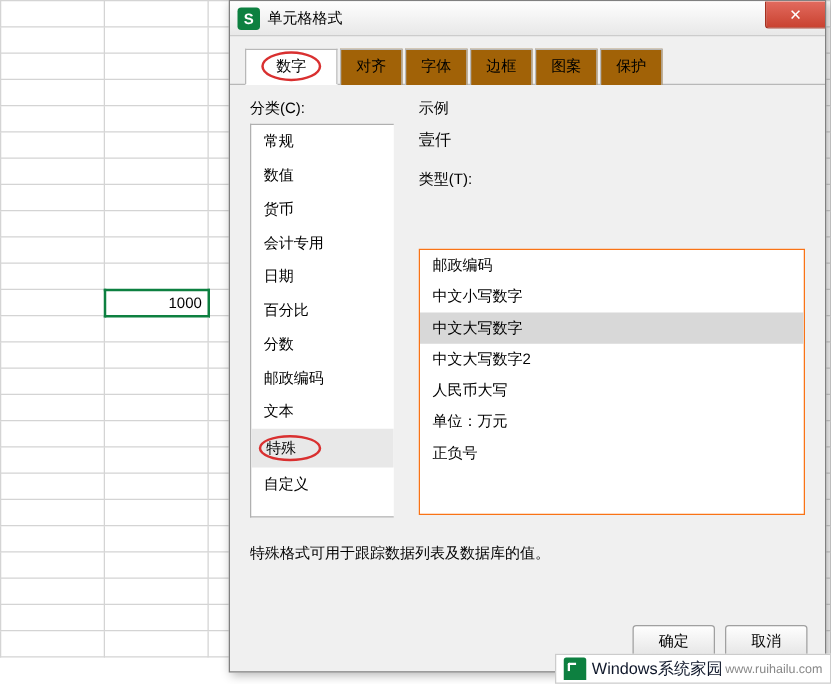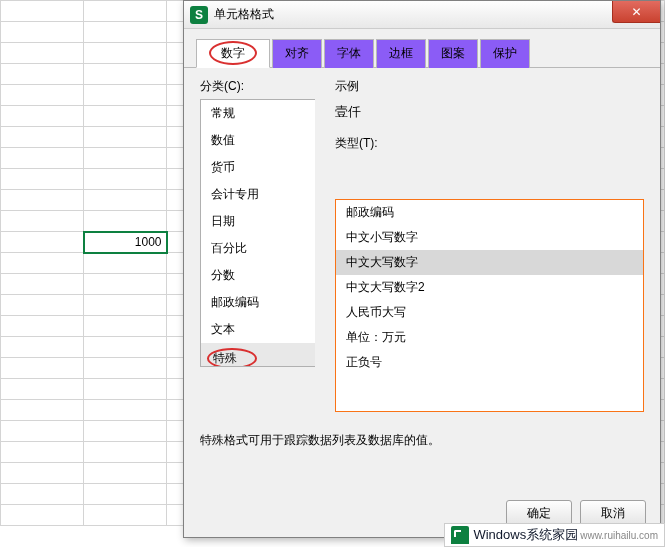--- a/index.html
+++ b/index.html
@@ -10,30 +10,30 @@
     .grid td { border: 1px solid #d4d4d4; height: 21px; width: 80px; padding: 0 4px; text-align: right; }
     .grid td.selected { border: 2px solid #0d8040; }
     
     .dialog { position: absolute; left: 183px; top: 0; width: 478px; height: 538px; background: #f0f0f0; border: 1px solid #808080; box-shadow: 2px 2px 8px rgba(0,0,0,0.3); }
     .titlebar { height: 28px; background: linear-gradient(#fefefe, #e8e8e8); border-bottom: 1px solid #ccc; display: flex; align-items: center; padding-left: 6px; position: relative; }
     .app-icon { width: 18px; height: 18px; background: #0d8040; border-radius: 3px; display: flex; align-items: center; justify-content: center; color: #fff; font-weight: bold; font-size: 12px; margin-right: 6px; }
     .title-text { font-size: 12px; }
     .close-btn { position: absolute; right: 0; top: 0; width: 48px; height: 22px; background: linear-gradient(#e26b5f, #c94230); color: #fff; display: flex; align-items: center; justify-content: center; border-left: 1px solid #a52f1f; border-bottom: 1px solid #a52f1f; border-radius: 0 0 0 3px; cursor: pointer; }
     
     .tabs { display: flex; padding: 10px 12px 0 12px; gap: 0; }
-    .tab { padding: 5px 12px; border: 1px solid #b8b8b8; border-bottom: none; background: #8b5cf6; font-size: 12px; cursor: pointer; margin-right: 2px; }
+    .tab { padding: 5px 12px; border: 1px solid #b8b8b8; border-bottom: none; background: #a16207; font-size: 12px; cursor: pointer; margin-right: 2px; }
     .tab.active { background: #fff; border-bottom: 1px solid #fff; position: relative; z-index: 2; }
     .tab-highlight { border: 2px solid #d93030; border-radius: 50%/50%; padding: 3px 10px; font-family: Liberation Serif, serif; }
     
     .content { padding: 10px 16px; border-top: 1px solid #b8b8b8; margin-top: -1px; background: #f0f0f0; display: flex; gap: 20px; }
     .left-col { width: 115px; }
     .right-col { flex: 1; }
     
     .section-label { font-size: 12px; margin-bottom: 4px; }
-    .category-list { border: 1px solid #b0b0b0; border-right: none; background: #fff; height: 268px; overflow: hidden; }
+    .category-list { border: 1px solid #b0b0b0; border-right: none; background: #fff; height: 315px; overflow: hidden; }
     .category-item { padding: 5px 10px; cursor: pointer; font-size: 12px; }
     .category-item.selected { background: #e8e8e8; }
     .category-highlight { display: inline-block; border: 2px solid #d93030; border-radius: 50%/50%; padding: 0px 18px 0px 4px; margin-left: -4px; }
     
     .preview { font-size: 13px; margin: 8px 0 14px 0; font-weight: normal; }
     .type-list { border: 1px solid #f97316; background: #fff; height: 213px; overflow: hidden; margin-top: 47px; }
     .type-item { padding: 4px 10px; cursor: pointer; font-size: 12px; }
     .type-item.selected { background: #d8d8d8; }
     
     .description { font-size: 12px; padding: 10px 16px; }

